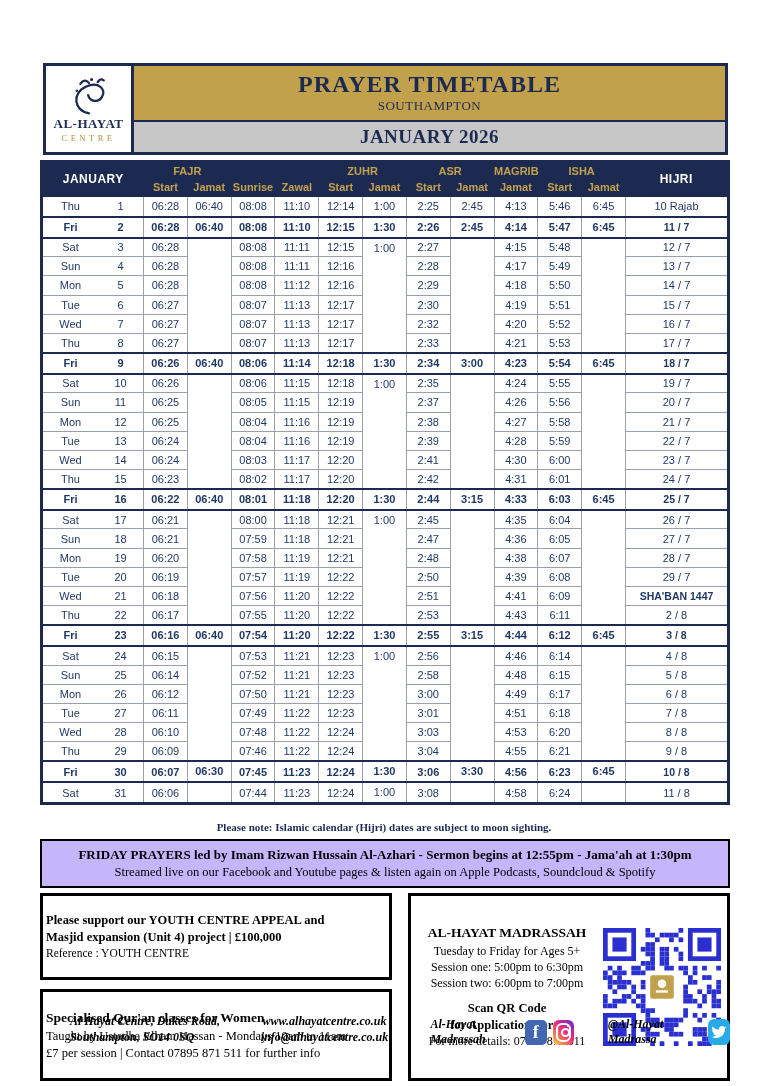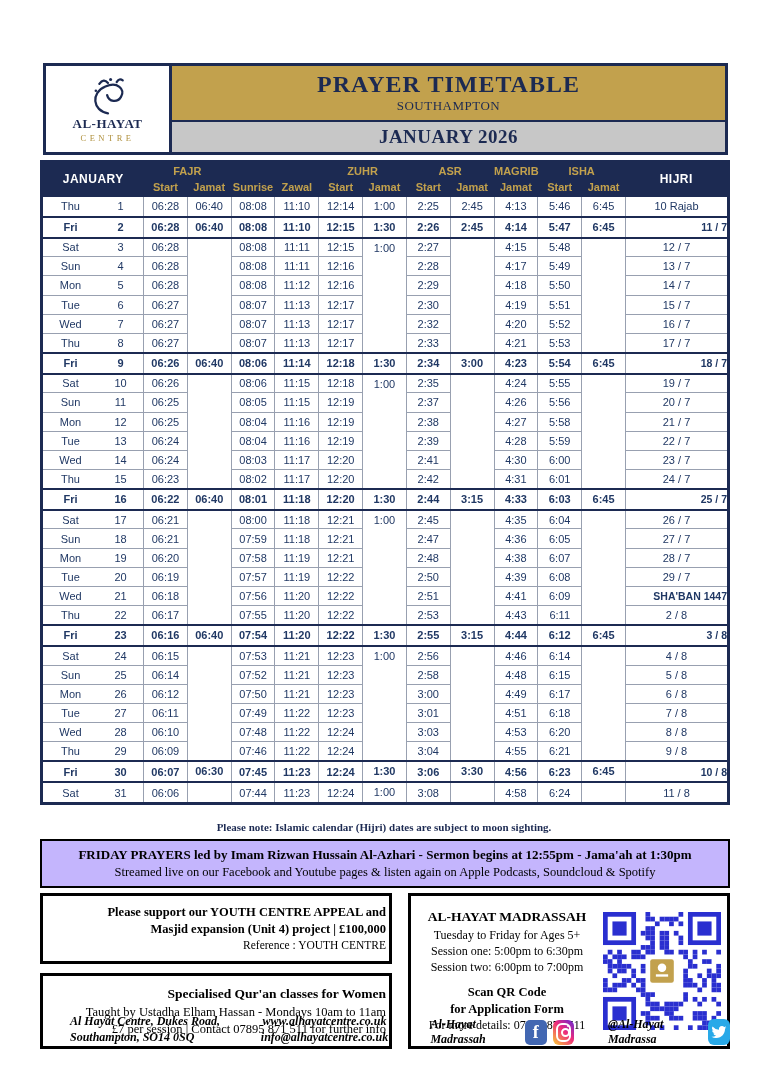--- a/index.html
+++ b/index.html
@@ -5,21 +5,21 @@
   :root{
     --navy:#1c2a52; --gold:#c2a14d; --gold-text:#b0913e; --gray:#c7c7c7;
     --tnavy:#203864; --grid:#98a0b0; --qr-blue:#2a2fd0;
   }
   *{margin:0;padding:0;box-sizing:border-box;}
   body{background:#fff;width:768px;height:1086px;font-family:"Liberation Serif",serif;}
   .page{position:relative;width:768px;height:1086px;background:#fff;overflow:hidden;}
 
   
   .header{position:absolute;left:43px;top:63px;width:685px;height:92px;border:3px solid var(--navy);display:flex;background:#fff;}
-  .logo-box{width:126px;border-right:3px solid var(--navy);display:flex;flex-direction:column;align-items:center;justify-content:center;background:#fff;padding:2px;font-family:Liberation Serif, serif;}
+  .logo-box{width:88px;border-right:3px solid var(--navy);display:flex;flex-direction:column;align-items:center;justify-content:center;background:#fff;padding:2px;font-family:Liberation Serif, serif;}
   .logo-name{font-size:13px;font-weight:700;color:var(--navy);letter-spacing:.5px;line-height:1.1;}
   .logo-sub{font-size:8.5px;color:var(--gold-text);letter-spacing:3.5px;margin-top:1px;}
   .banner-col{flex:1;display:flex;flex-direction:column;}
   .gold-bar{flex:1;background:var(--gold);border-bottom:2px solid var(--navy);display:flex;flex-direction:column;align-items:center;justify-content:center;}
   .title{font-size:24px;font-weight:700;color:var(--navy);letter-spacing:1px;line-height:1.05;}
   .subtitle{font-size:13px;color:var(--navy);letter-spacing:.5px;}
   .gray-bar{height:30px;background:var(--gray);display:flex;align-items:center;justify-content:center;font-size:19px;font-weight:700;color:var(--navy);letter-spacing:.5px;}
 
   
   .tt-wrap{position:absolute;left:40px;top:160px;width:690px;}
@@ -27,34 +27,34 @@
   col.c-day{width:102px;} col.c-hijri{width:103px;}
   thead th{background:var(--navy);color:var(--gold);font-size:11px;font-weight:700;padding:1px 0;border:0;}
   thead tr:first-child th{height:17px;}
   thead tr:last-child th{height:17px;}
   th.thw{color:#fff;font-size:12px;letter-spacing:.5px;}
   tbody td{border:1px solid var(--grid);text-align:center;font-size:11px;height:19.2px;padding:0;color:var(--tnavy);background:#fff;}
   tbody tr.fri td{border-top:2px solid var(--navy);border-bottom:2px solid var(--navy);font-weight:700;}
   tbody tr:first-child td{border-top:2px solid var(--navy);}
   tbody tr:last-child td{border-bottom:2px solid var(--navy);}
   td.jam{vertical-align:top;line-height:19px;}
-  td.hb{font-weight:700;font-size:10.5px;text-align:right;}
+  td.hb{font-weight:700;font-size:10.5px;}
   .daycell{display:flex;width:100%;}
   .daycell .dn{width:55%;text-align:center;}
   .daycell .dd{width:45%;text-align:center;}
 
   
   .note{position:absolute;left:0;top:821px;width:768px;text-align:center;color:var(--navy);font-weight:700;font-size:11px;}
   .friday-box{position:absolute;left:40px;top:839px;width:690px;border:2px solid #000;text-align:center;padding:5px 6px;background:#c4b5fd;}
   .fb1{font-size:13px;font-weight:700;line-height:1.4;}
   .fb2{font-size:12.5px;line-height:1.35;}
 
   .bottom{position:absolute;left:40px;top:893px;width:690px;display:flex;gap:16px;}
   .left-col{width:352px;display:flex;flex-direction:column;gap:9px;}
-  .box{border:3px solid #000;background:#fff;text-align:right;padding:8px 3px;}
+  .box{border:3px solid #000;background:#fff;text-align:left;padding:16px 3px;}
   .yb1,.yb2{font-size:12.5px;font-weight:700;line-height:1.35;}
   .yb3,.yb4{font-size:11.5px;line-height:1.35;}
   .qb1{font-size:13.5px;font-weight:700;line-height:1.45;}
   .qb2,.qb3{font-size:12.5px;line-height:1.35;}
   .right-box{flex:1;border:3px solid #000;display:flex;align-items:center;padding:4px 6px;gap:6px;background:#fff;}
   .mad-text{flex:1;text-align:center;}
   .mb1{font-size:13.5px;font-weight:700;line-height:1.4;}
   .mb2{font-size:12px;line-height:1.35;}
   .mb-gap{height:9px;}
   .mb3{font-size:12.5px;font-weight:700;line-height:1.3;}

